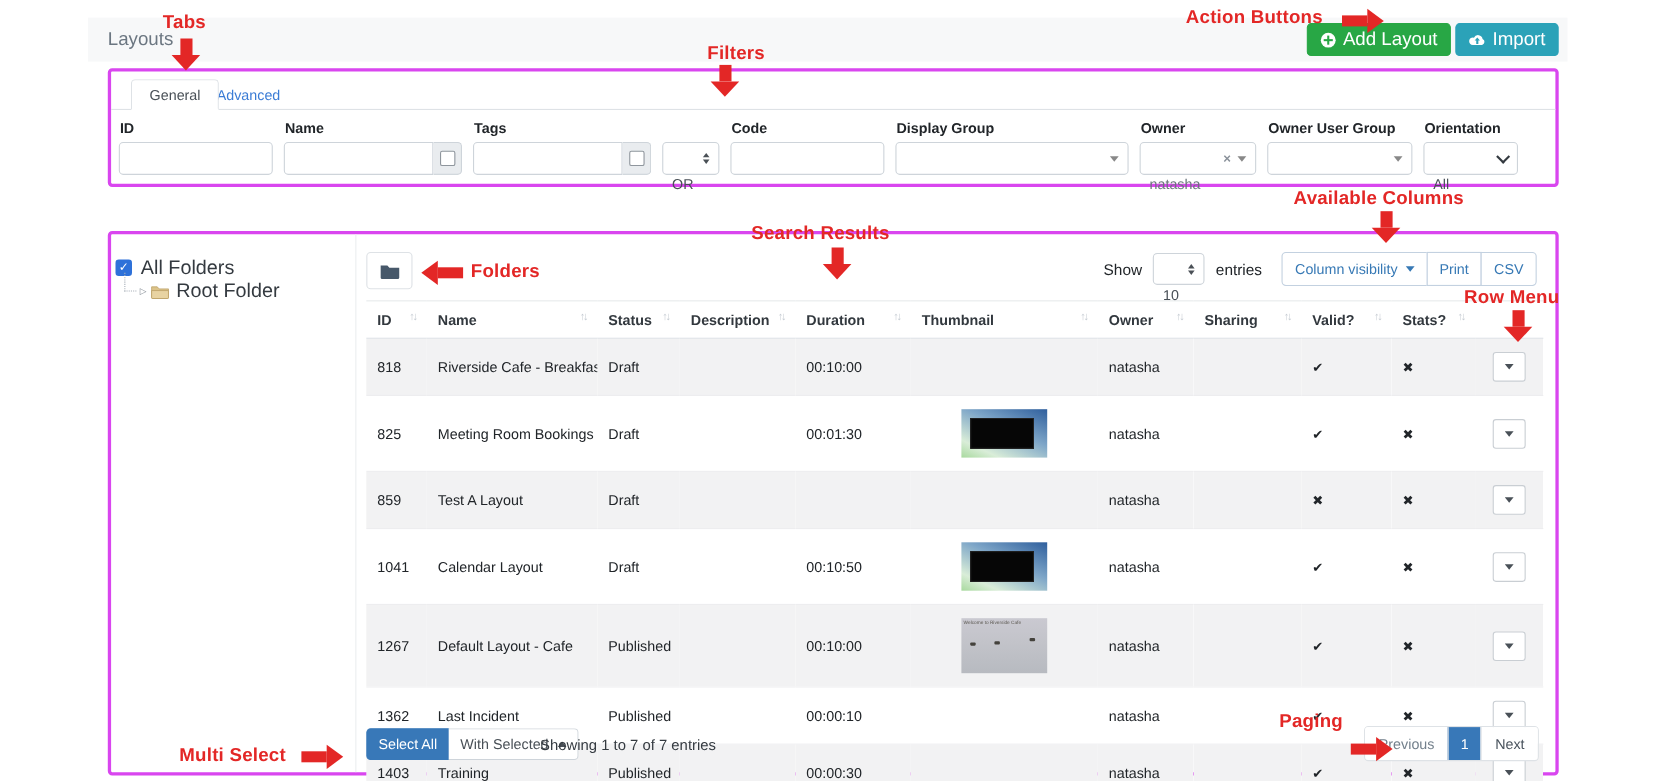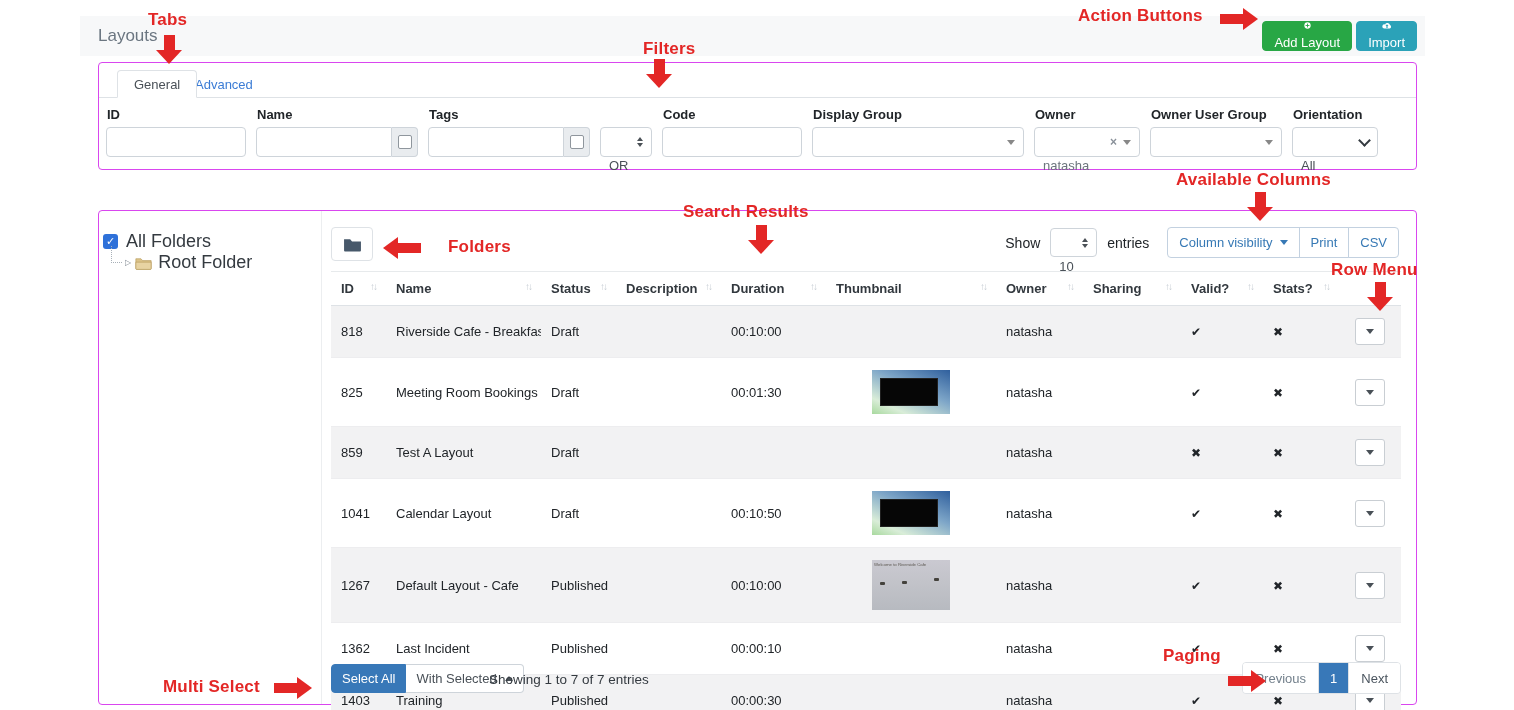--- a/index.html
+++ b/index.html
@@ -3,25 +3,25 @@
 <meta charset="utf-8">
 <style>
   html,body{margin:0;padding:0;background:#fff;}
   .screen{position:relative;width:1514px;height:710px;overflow:hidden;background:#fff;
     font-family:"Liberation Sans",sans-serif;color:#212529;}
   
   .topbar{position:absolute;left:80px;top:16px;width:1345px;height:40px;background:#f7f8f9;}
   .topbar .title{position:absolute;left:18px;top:10px;font-size:17px;color:#6b7681;}
   .topbar-actions{position:absolute;right:8px;top:5px;display:flex;gap:4px;}
   .btn{display:inline-flex;align-items:center;gap:6px;height:30px;padding:0 11px;border-radius:4px;
-    font-size:13px;color:#fff;border:1px solid transparent;cursor:pointer;font-family:inherit;flex-direction:column;}
+    font-size:17px;color:#fff;border:1px solid transparent;cursor:pointer;font-family:inherit;}
   .btn-green{background:#28a745;border-color:#28a745;}
   .btn-teal{background:#2ba2b8;border-color:#2ba2b8;}
   
-  .card{position:absolute;background:#fff;border:1px solid #d946ef;border-radius:4px;box-sizing:border-box;}
+  .card{position:absolute;background:#fff;border:3px solid #d946ef;border-radius:4px;box-sizing:border-box;}
   .filter-card{left:98px;top:62px;width:1319px;height:108px;}
   .grid-card{left:98px;top:210px;width:1319px;height:495px;}
   
   .tabbar{position:absolute;left:0;top:7px;width:100%;height:28px;border-bottom:1px solid #dee2e6;box-sizing:border-box;}
   .tab{position:absolute;top:0;height:28px;display:flex;align-items:center;padding:0 16px;font-size:13px;box-sizing:border-box;}
   .tab-active{left:18px;background:#fff;border:1px solid #dee2e6;border-bottom:1px solid #fff;
     border-radius:4px 4px 0 0;color:#495057;z-index:2;}
   .tab-link{left:80px;color:#3b7cd5;}
   
   .fields{position:absolute;left:7px;top:44px;display:flex;align-items:flex-start;}
@@ -458,21 +458,21 @@
   <span class="ann" style="left:683px;top:202px">Search Results</span>
   <span class="arrD" style="left:748px;top:225px">
       <span class="st"></span>
       <span class="hd"></span>
     </span>
 
   <span class="arrL" style="left:383px;top:237px">
       <span class="hd"></span>
       <span class="st"></span>
     </span>
-  <span class="ann" style="left:448px;top:237px">Folders</span>
+  <span class="ann" style="left:428px;top:237px">Folders</span>
 
   <span class="ann" style="left:1331px;top:260px">Row Menu</span>
   <span class="arrD" style="left:1367px;top:282px">
       <span class="st"></span>
       <span class="hd"></span>
     </span>
 
   <span class="ann" style="left:163px;top:677px">Multi Select</span>
   <span class="arrR" style="left:274px;top:677px">
       <span class="st"></span>

